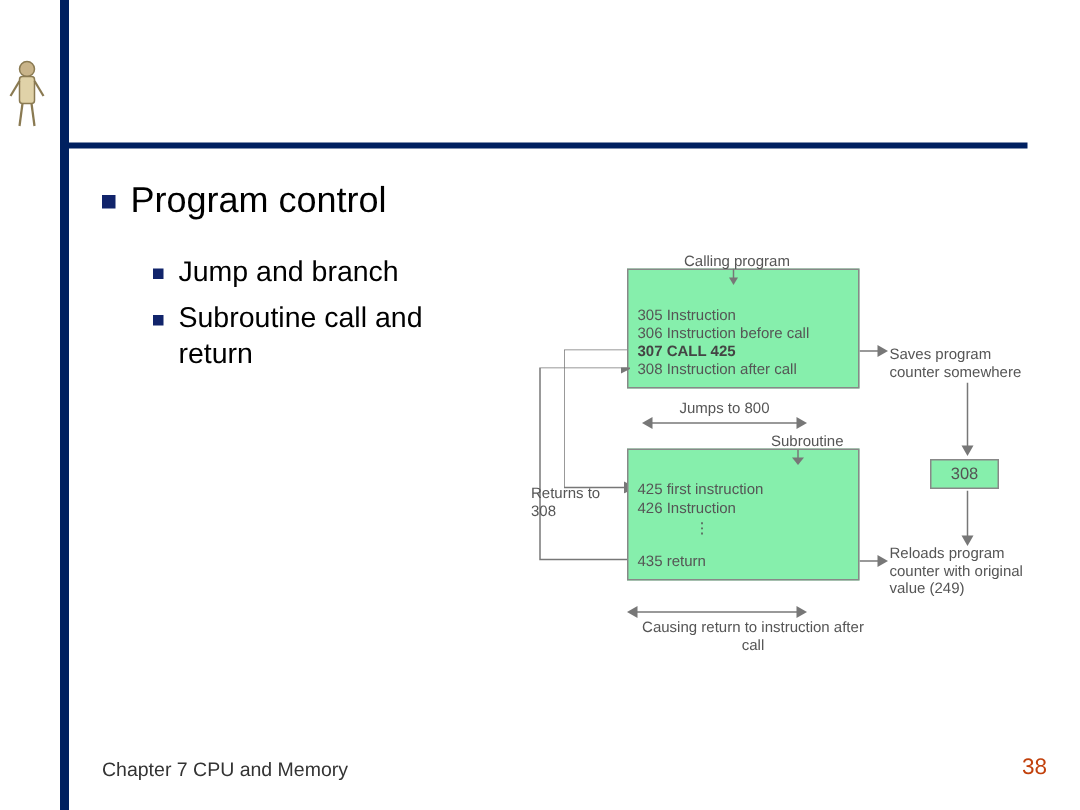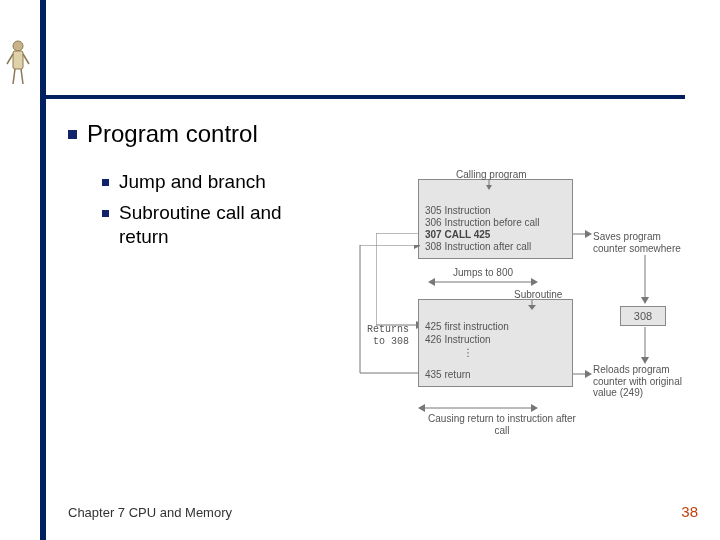--- a/index.html
+++ b/index.html
@@ -86,21 +86,21 @@
     width: 340px;
     height: 300px;
     font-family: Arial, sans-serif;
     font-size: 10px;
     color: #555;
     margin-top: 44px;
   }
   .dbox {
     position: absolute;
     border: 1px solid #888;
-    background: #e5e5e5;
+    background: #86efac;
   }
   .dtext { position: absolute; color: #555; line-height: 1.15; }
   .darr { position: absolute; }
 
   .footer-left {
     position: absolute;
     left: 68px;
     bottom: 20px;
     font-size: 13px;
     color: #333;
@@ -199,21 +199,21 @@
     <div class="dtext" style="left:67px; top:200px;">435 return</div>
 
     <div class="dtext" style="left:105px; top:178px; letter-spacing:2px;">⋮</div>
 
     <div class="dbox" style="left:262px; top:137px; width:46px; height:20px; text-align:center; font-size:11px; line-height:18px;">308</div>
 
     <svg class="darr" style="left:-4px; top:76px;" width="66" height="134">
       <polyline points="64,128 6,128 6,0 64,0" fill="none" stroke="#777"></polyline>
       <polygon points="60,-4 60,4 68,0" fill="#777"></polygon>
     </svg>
-    <div class="dtext" style="left:-4px; top:155px; width:55px; text-align:right;font-family:Liberation Mono, monospace;">Returns to 308</div>
+    <div class="dtext" style="left:-4px; top:155px; width:55px; text-align:left;">Returns to 308</div>
 
     <svg class="darr" style="left:215px; top:200px;" width="20" height="10">
         <line x1="0" y1="5" x2="14" y2="5" stroke="#777"></line>
         <polygon points="12,1 12,9 19,5" fill="#777"></polygon>
       </svg>
     <div class="dtext" style="left:235px; top:195px; width:110px;">Reloads program counter with original value (249)</div>
 
     <svg class="darr" style="left:280px; top:158px;" width="14" height="38">
         <line x1="7" y1="0" x2="7" y2="32" stroke="#777"></line>
         <polygon points="3,30 11,30 7,37" fill="#777"></polygon>

